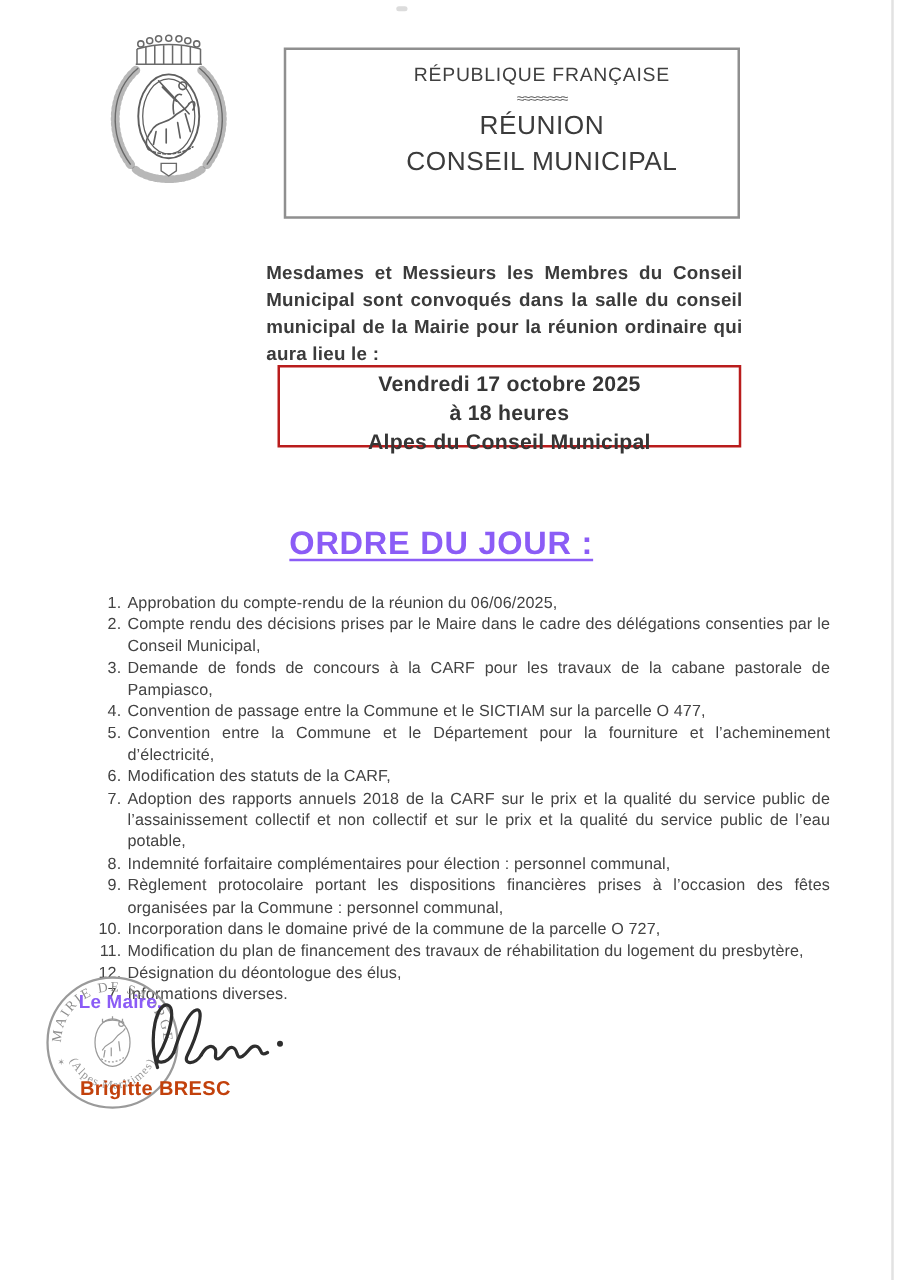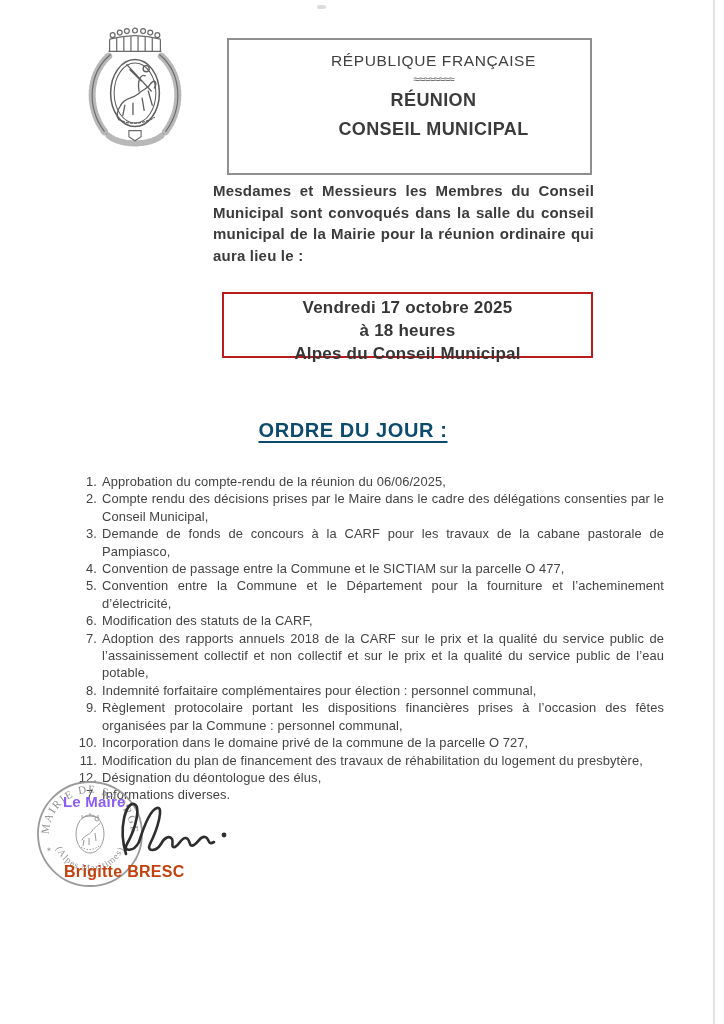--- a/index.html
+++ b/index.html
@@ -16,39 +16,39 @@
     background:#e2e2e2; }
   
   .crest { position:absolute; left:82px; top:26px; width:106px; height:126px; }
   
   .header-box {
     position:absolute; left:227px; top:38px; width:365px; height:137px;
     border:2px solid #8f8f8f; text-align:center;padding-left:48px;
   }
   .republic { margin-top:12px; font-size:15.5px; letter-spacing:.6px; color:#3f3f3f; }
   .squiggle { font-size:11px; line-height:12px; letter-spacing:-1px; color:#5d5d5d; margin-top:3px; }
-  .main-title { font-size:18px; font-weight:bold; line-height:27px; letter-spacing:.4px;
+  .main-title { font-size:21px; font-weight:normal; line-height:27px; letter-spacing:.4px;
     color:#3b3b3b; margin-top:2px; }
   
   .intro {
-    position:absolute; left:213px; top:180px; width:381px;
+    position:absolute; left:213px; top:208px; width:381px;
     font-size:15px; font-weight:bold; line-height:21.5px;
     text-align:justify; color:#3b3b3b; letter-spacing:.2px;
   }
   
   .date-box {
     position:absolute; left:222px; top:292px; width:371px; height:66px;
     border:2px solid #b91c1c; text-align:center;
     font-size:17px; font-weight:bold; line-height:23px; color:#363636;
     padding-top:2px; letter-spacing:.2px;
   }
   
   .agenda-heading {
     position:absolute; left:0; top:419px; width:706px; text-align:center;
-    font-size:20px; font-weight:bold; letter-spacing:.6px; color:#0c4a6e;
+    font-size:26px; font-weight:bold; letter-spacing:.6px; color:#8b5cf6;
     text-decoration:underline; text-underline-offset:4px; text-decoration-thickness:2px;
   }
   .agenda-list { position:absolute; left:78px; top:473px; width:586px; }
   .agenda-item {
     position:relative; padding-left:24px; text-align:justify;
     font-size:12.9px; line-height:17.4px; color:#434343; letter-spacing:.1px;
   }
   .agenda-item .num {
     position:absolute; left:0; top:0; width:19px; text-align:right;
   }

